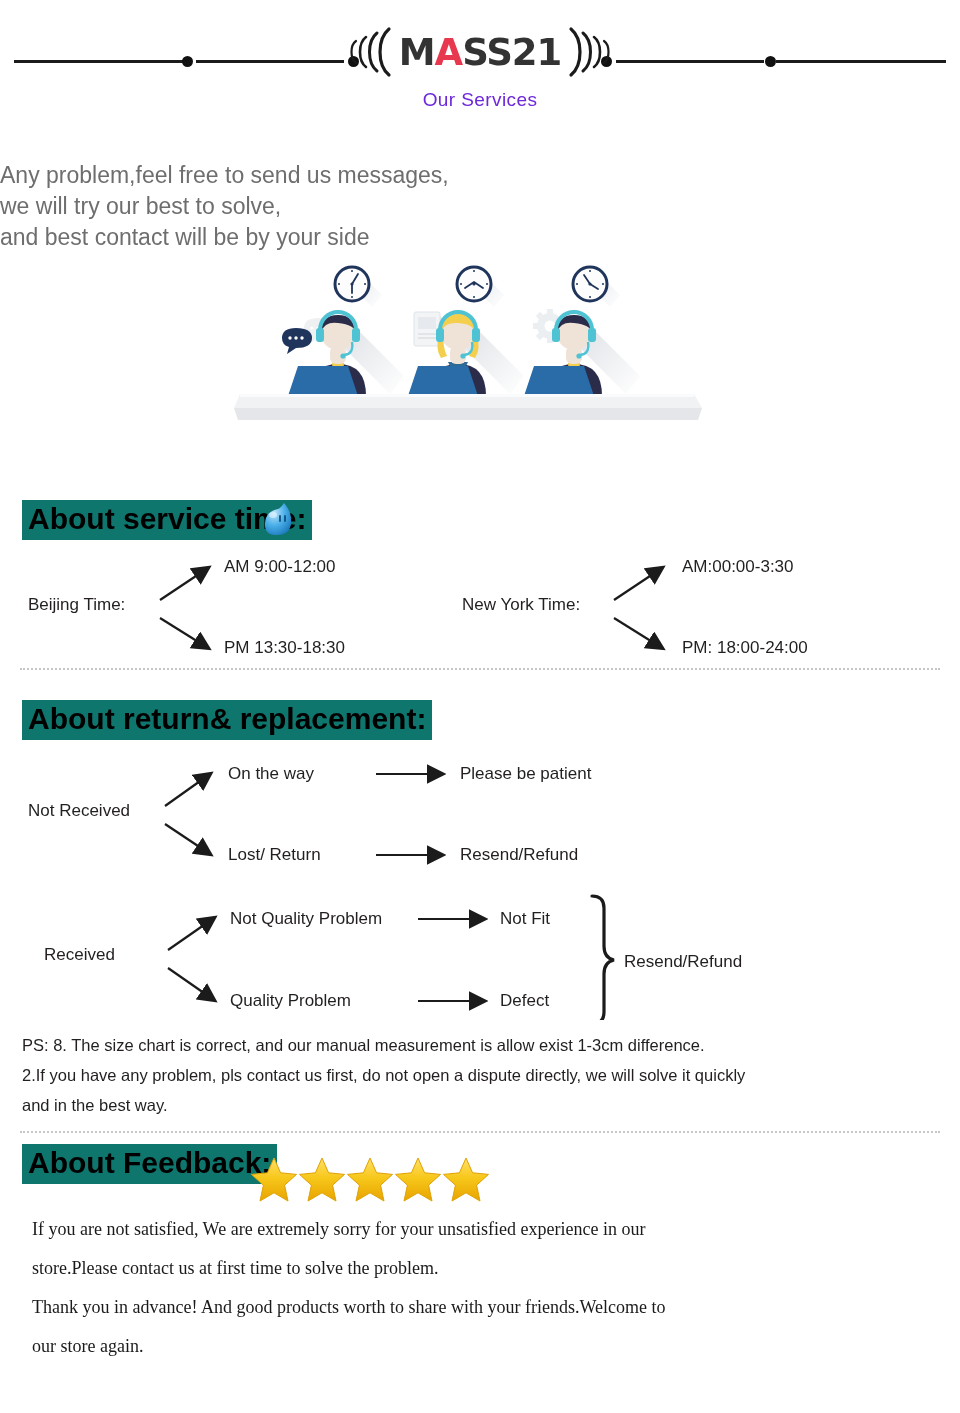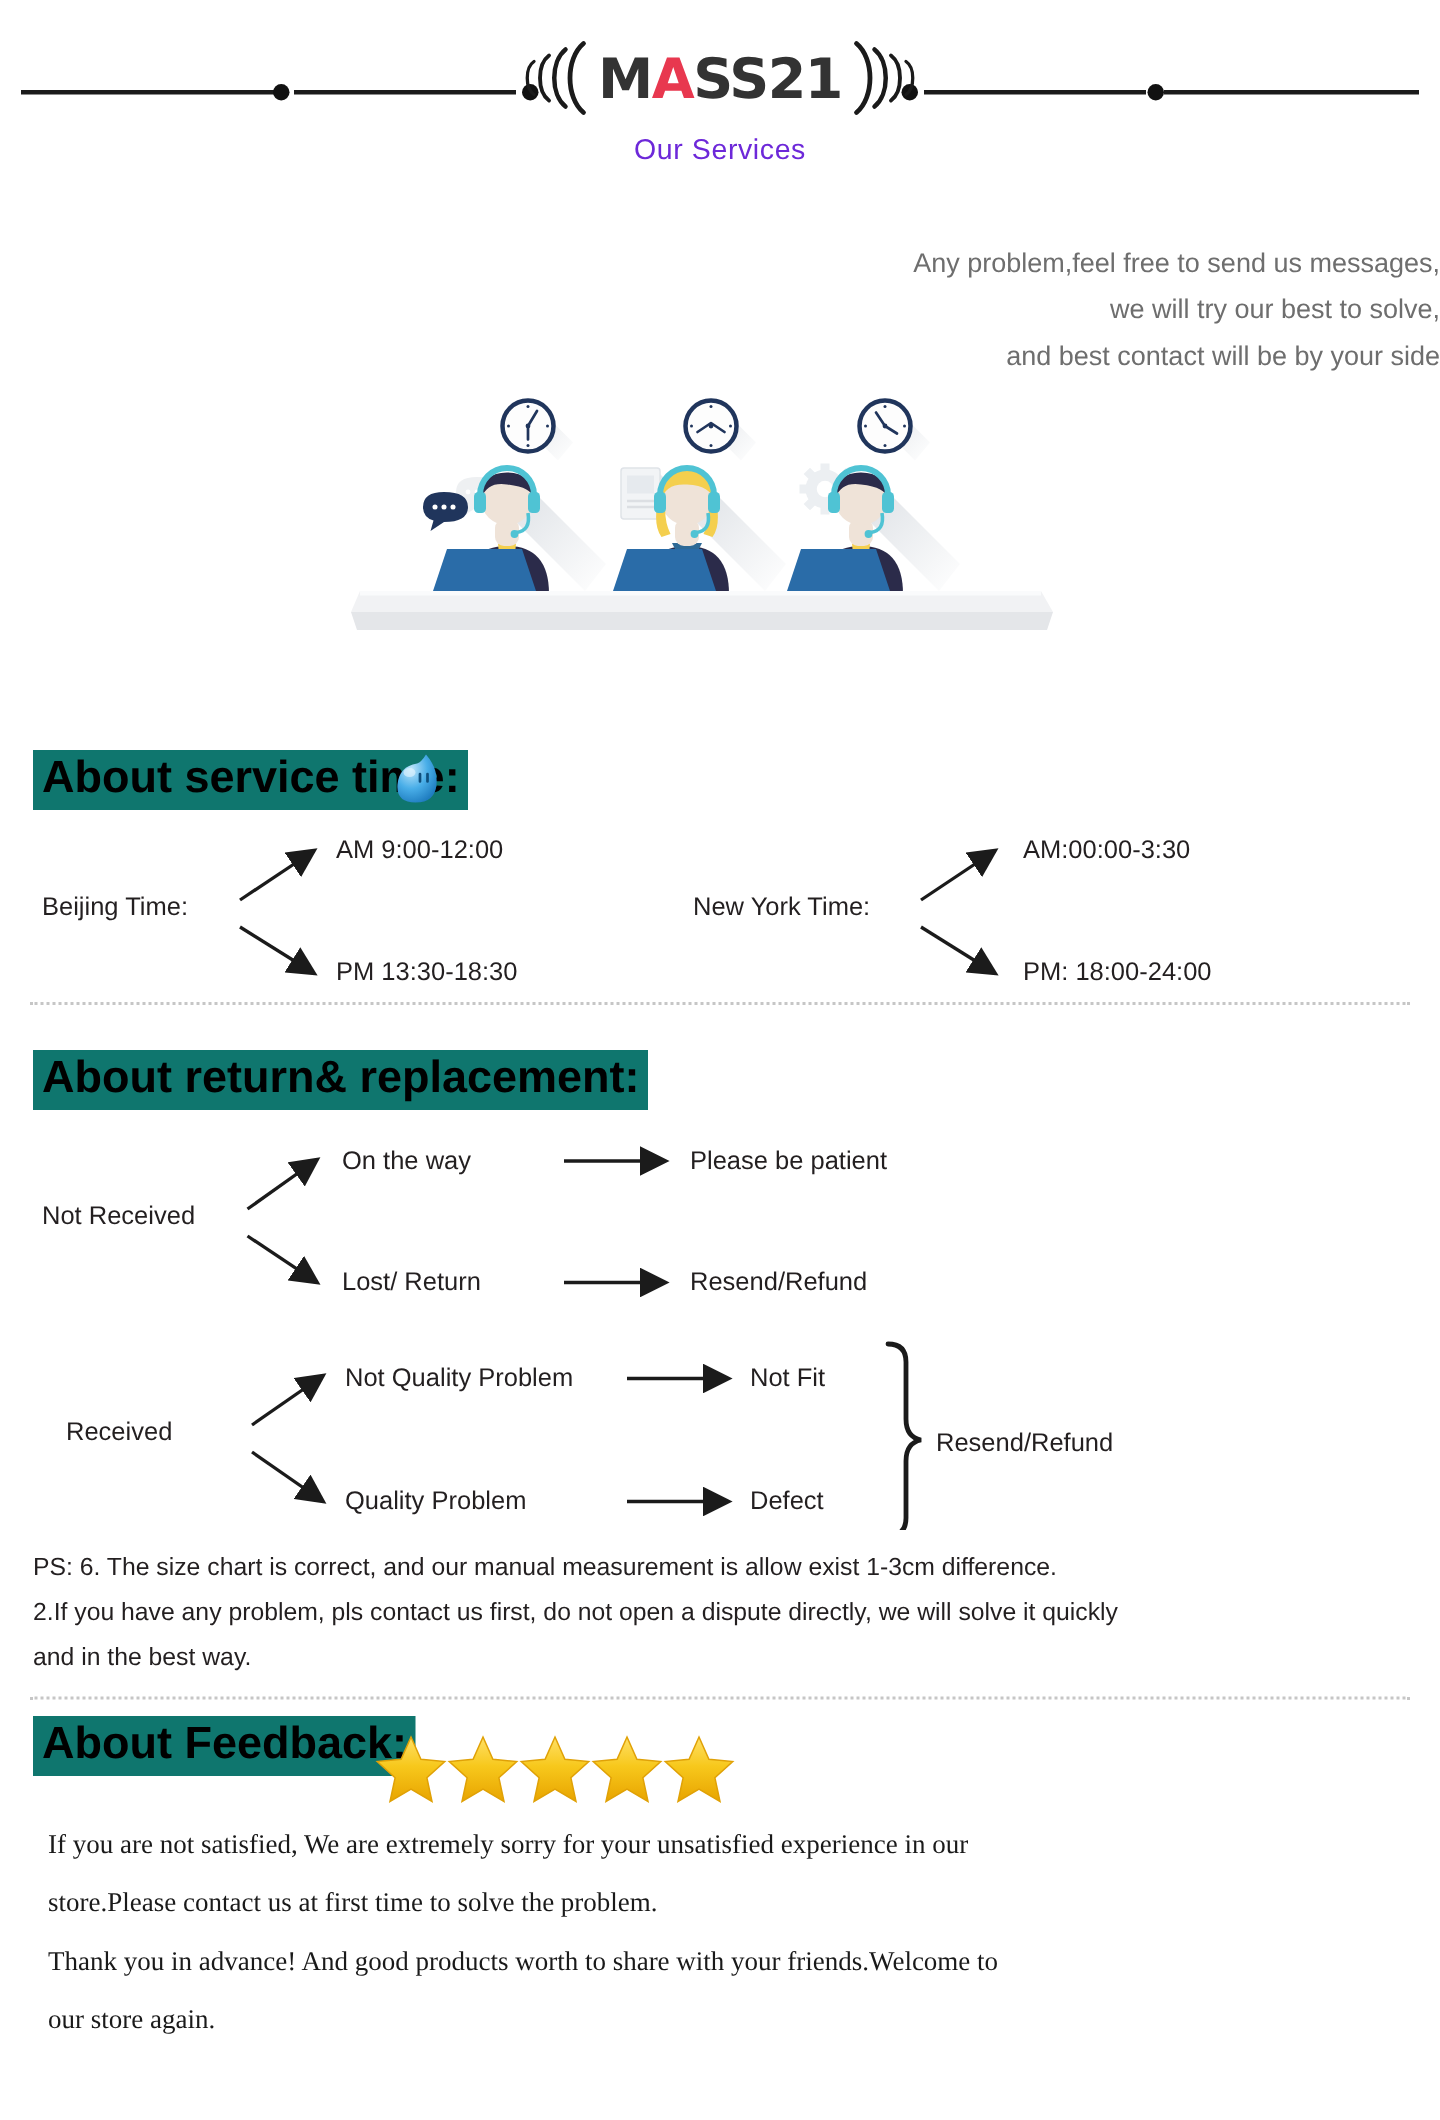--- a/index.html
+++ b/index.html
@@ -44,21 +44,21 @@
   .tagline{
     margin-top:4px;
     font-size:19px;
     color:#6d28d9;
     letter-spacing:.4px;
   }
 
   
   .intro{
     position:absolute;top:160px;left:0;width:960px;
-    text-align:right;color:#6e6e6e;font-size:18px;line-height:31px;
+    text-align:left;color:#6e6e6e;font-size:23px;line-height:31px;
   }
 
   
   .illo{position:absolute;left:232px;top:262px;width:470px;height:162px;}
 
   
   .h-yellow{
     display:inline-block;
     background:#0f766e;
     font-weight:bold;
@@ -344,21 +344,21 @@
     <line x1="418" y1="169" x2="484" y2="169" stroke="#1b1b1b" stroke-width="2.2" marker-end="url(#arrow2)"></line>
     <line x1="418" y1="251" x2="484" y2="251" stroke="#1b1b1b" stroke-width="2.2" marker-end="url(#arrow2)"></line>
     <text x="500" y="174" font-family="Liberation Sans, sans-serif" font-size="17" fill="#231f20">Not Fit</text>
     <text x="500" y="256" font-family="Liberation Sans, sans-serif" font-size="17" fill="#231f20">Defect</text>
 
     <path d="M592 146 q12 0 12 12 l0 38 q0 12 10 14 q-10 2 -10 14 l0 38 q0 12 -12 12" fill="none" stroke="#1b1b1b" stroke-width="3.2" stroke-linecap="round"></path>
     <text x="624" y="217" font-family="Liberation Sans, sans-serif" font-size="17" fill="#231f20">Resend/Refund</text>
   </svg>
 
   <div class="ps">
-    <div>PS: 6. The size chart is correct, and  our manual measurement  is allow  exist 1-3cm difference.</div>
+    <div>PS: 8. The size chart is correct, and  our manual measurement  is allow  exist 1-3cm difference.</div>
     <div>2.If you have any problem, pls contact us first, do not open a dispute directly, we will solve it quickly</div>
     <div>and in the best way.</div>
   </div>
 
   <div class="divider" style="top:1131px"></div>
 
   <div id="sec-feedback">
     <span class="h-yellow">About Feedback:</span>
   </div>
 

